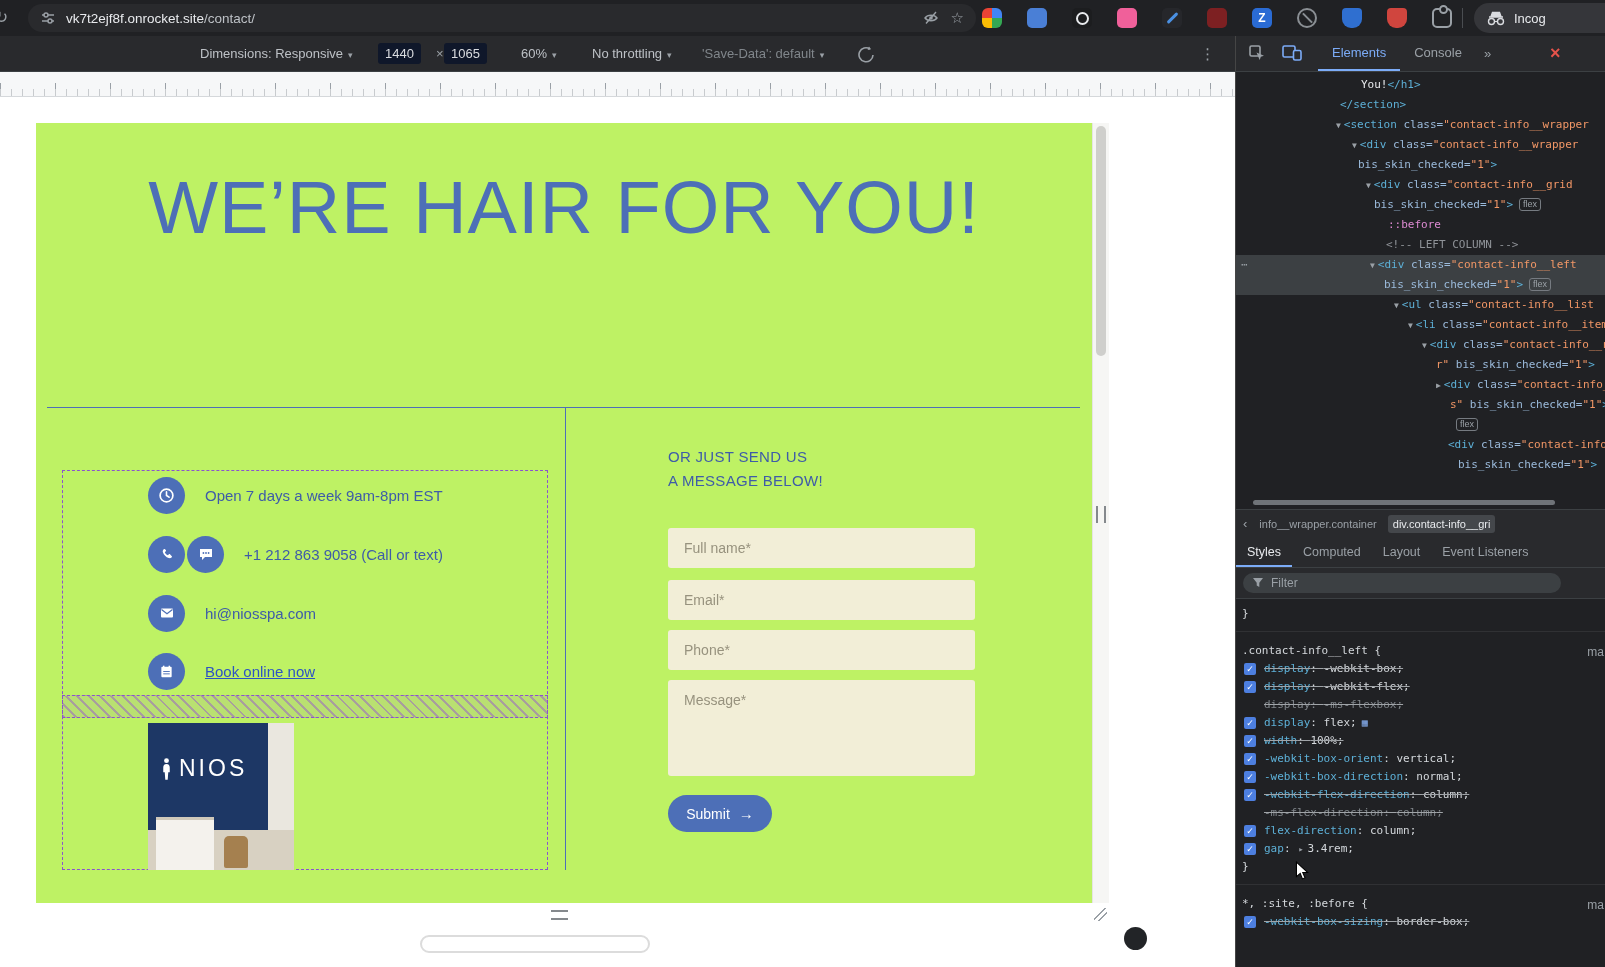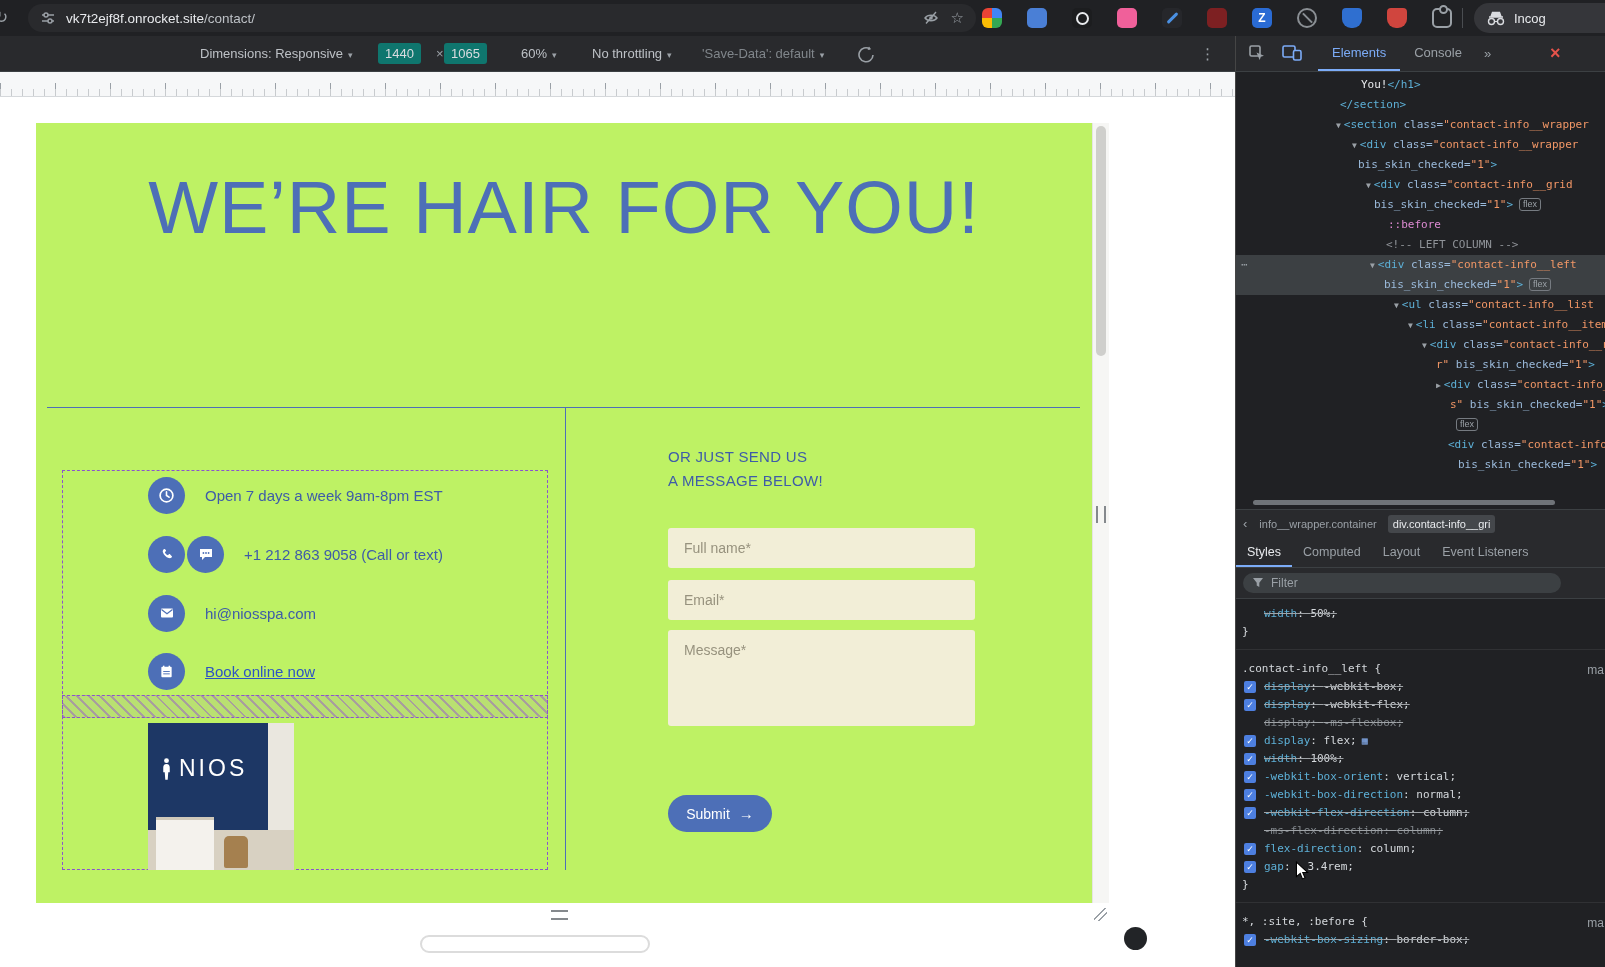--- a/index.html
+++ b/index.html
@@ -31,21 +31,21 @@
   .profile{position:absolute;left:1474px;top:3px;width:146px;height:30px;border-radius:15px;background:#35363a;
            display:flex;align-items:center;gap:8px;padding:0 12px;box-sizing:border-box;color:#e8eaed;font-size:13px;}
 
   
   .toolstrip{position:absolute;left:0;top:36px;width:1605px;height:36px;background:#292a2d;border-bottom:1px solid #3c4043;box-sizing:border-box;}
   .devbar{position:absolute;left:0;top:0;width:1235px;height:35px;font-size:13px;color:#bdc1c6;}
   .devbar>span{position:absolute;top:0;line-height:35px;white-space:nowrap;}
   .caret{display:inline-block;margin-left:5px;font-size:9px;color:#9aa0a6;}
   .caret::after{content:"▾";}
   .t-dim{left:200px;}
-  .t-box{background:#0f766e;border-radius:3px;padding:3px 7px;color:#dadce0;top:7px!important;line-height:normal!important;}
+  .t-box{background:#0f172a;border-radius:3px;padding:3px 7px;color:#dadce0;top:7px!important;line-height:normal!important;}
   .t-w{left:378px;}
   .t-x{left:436px;color:#9aa0a6;}
   .t-h{left:444px;}
   .t-zoom{left:521px;}
   .t-throttle{left:592px;}
   .t-savedata{left:702px;color:#80868b;}
   .t-rotate{position:absolute;left:855px;top:9px;}
   .t-dots{left:1200px;color:#9aa0a6;font-size:15px;}
   .t-dots::after{content:"⋮";}
   .dtbar{position:absolute;left:1235px;top:0;width:370px;height:35px;border-left:1px solid #454545;box-sizing:border-box;}
@@ -306,20 +306,21 @@
           <span class="ph-brand" data-name="photo-brand-text">NIOS</span>
         </div>
       </div>
       <div class="form-intro" data-name="form-intro">
         <div data-name="form-intro-line">OR JUST SEND US</div>
         <div data-name="form-intro-line">A MESSAGE BELOW!</div>
       </div>
       <div class="form-fields" data-name="contact-form-fields">
           <input class="f-field f0" data-name="full-name-input" placeholder="Full name*" type="text" style="">
           <input class="f-field f1" data-name="email-input" placeholder="Email*" type="text" style="">
+          <input class="f-field f2" data-name="phone-input" placeholder="Phone*" type="text" style="">
           <textarea class="f-field f3" data-name="message-textarea" placeholder="Message*" style=""></textarea>
         </div>
       <button class="submit" data-name="submit-button">
         <span data-name="submit-label">Submit</span>
         <span class="arr" data-name="arrow-right-icon">→</span>
       </button>
     </div>
 
     <div class="pg-scrollbar" data-name="page-scrollbar">
         <div class="pg-thumb" data-name="scrollbar-thumb"></div>
@@ -371,21 +372,20 @@
     <div class="filterrow" data-name="styles-toolbar">
       <div class="filter" data-name="styles-filter-input">
         <svg width="12" height="12" data-name="filter-funnel-icon">
           <path d="M1 1h10L7.3 5.8V10L4.7 8.6V5.8Z" fill="#9aa0a6"></path>
         </svg>
         <span class="fph" data-name="filter-placeholder">Filter</span>
       </div>
     </div>
     <div class="spane" data-name="styles-pane">
         <div class="rule" data-name="style-rule">
-          <div class="prop" data-name="css-property"><span class="struck"><span class="pname">width</span><span class="pcolon">: </span><span class="pval">50%</span><span class="pcolon">;</span></span></div>
           <div class="close-brace" data-name="rule-close-brace">}</div>
         </div>
         <div class="rule" data-name="style-rule">
           <div class="sel-line"><span class="selector" data-name="rule-selector">.contact-info__left {</span><span class="src-link" data-name="stylesheet-source-link">ma</span></div>
           <div class="prop" data-name="css-property"><span class="cb" data-name="property-checkbox">✓</span><span class="struck"><span class="pname">display</span><span class="pcolon">: </span><span class="pval">-webkit-box</span><span class="pcolon">;</span></span></div>
           <div class="prop" data-name="css-property"><span class="cb" data-name="property-checkbox">✓</span><span class="struck"><span class="pname">display</span><span class="pcolon">: </span><span class="pval">-webkit-flex</span><span class="pcolon">;</span></span></div>
           <div class="prop dim" data-name="css-property"><span class="struck"><span class="pname">display</span><span class="pcolon">: </span><span class="pval">-ms-flexbox</span><span class="pcolon">;</span></span></div>
           <div class="prop" data-name="css-property"><span class="cb" data-name="property-checkbox">✓</span><span><span class="pname">display</span><span class="pcolon">: </span><span class="pval">flex</span><span class="pcolon">;</span></span><span class="flexicon" data-name="flex-editor-icon">▦</span></div>
           <div class="prop" data-name="css-property"><span class="cb" data-name="property-checkbox">✓</span><span class="struck"><span class="pname">width</span><span class="pcolon">: </span><span class="pval">100%</span><span class="pcolon">;</span></span></div>
           <div class="prop" data-name="css-property"><span class="cb" data-name="property-checkbox">✓</span><span><span class="pname">-webkit-box-orient</span><span class="pcolon">: </span><span class="pval">vertical</span><span class="pcolon">;</span></span></div>

